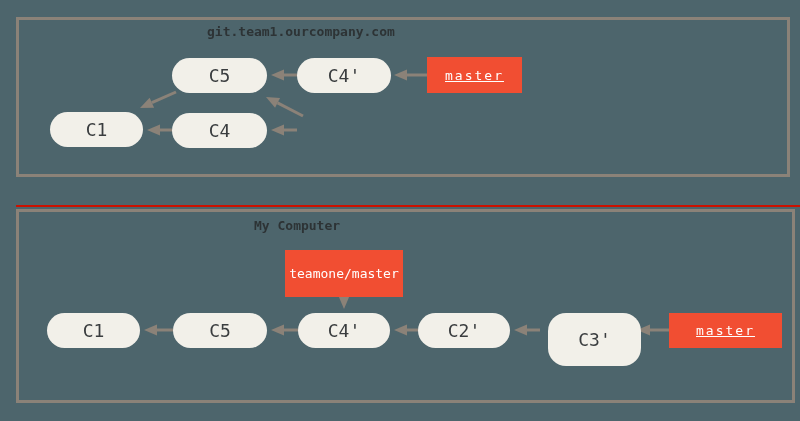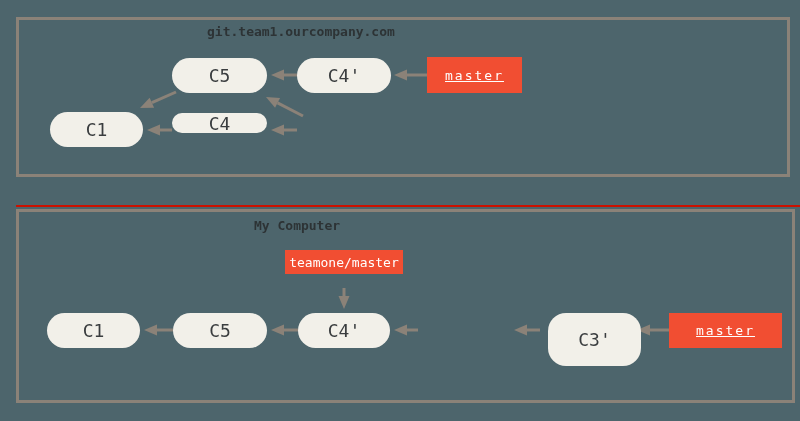--- a/index.html
+++ b/index.html
@@ -119,21 +119,22 @@
         <polygon points="271,330 284,324.5 284,335.5" fill="#8b8278"></polygon>
       </g>
       <g>
         <line x1="173" y1="330" x2="157" y2="330" stroke="#8b8278" stroke-width="3"></line>
         <polygon points="144,330 157,324.5 157,335.5" fill="#8b8278"></polygon>
       </g>
     </svg>
 <div class="commit" style="left: 172px; top: 58px; width: 95px; height: 35px;">C5</div>
     <div class="commit" style="left: 297px; top: 58px; width: 94px; height: 35px;">C4'</div>
     <div class="commit" style="left: 50px; top: 112px; width: 93px; height: 35px;">C1</div>
-    <div class="commit" style="left: 172px; top: 113px; width: 95px; height: 20px;">C4</div>
+    <div class="commit" style="left: 172px; top: 113px; width: 95px; height: 35px;">C4</div>
     <div class="branch spaced" style="left: 427px; top: 57px; width: 95px; height: 36px;">master</div>
     <div class="commit" style="left: 47px; top: 313px; width: 93px; height: 35px;">C1</div>
     <div class="commit" style="left: 173px; top: 313px; width: 94px; height: 35px;">C5</div>
     <div class="commit" style="left: 298px; top: 313px; width: 92px; height: 35px;">C4'</div>
+    <div class="commit" style="left: 418px; top: 313px; width: 92px; height: 35px;">C2'</div>
     <div class="commit" style="left: 548px; top: 313px; width: 93px; height: 53px;">C3'</div>
-    <div class="branch" style="left: 285px; top: 250px; width: 118px; height: 24px;">teamone/master</div>
+    <div class="branch" style="left: 285px; top: 250px; width: 118px; height: 47px;">teamone/master</div>
     <div class="branch spaced" style="left: 669px; top: 313px; width: 113px; height: 35px;">master</div>
   </div>
 
 </body></html>

